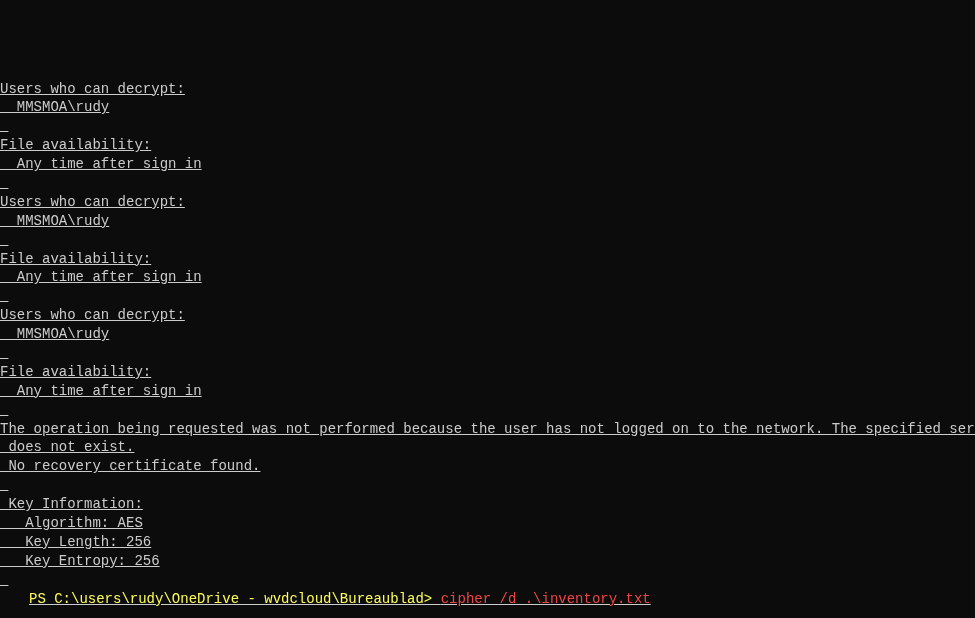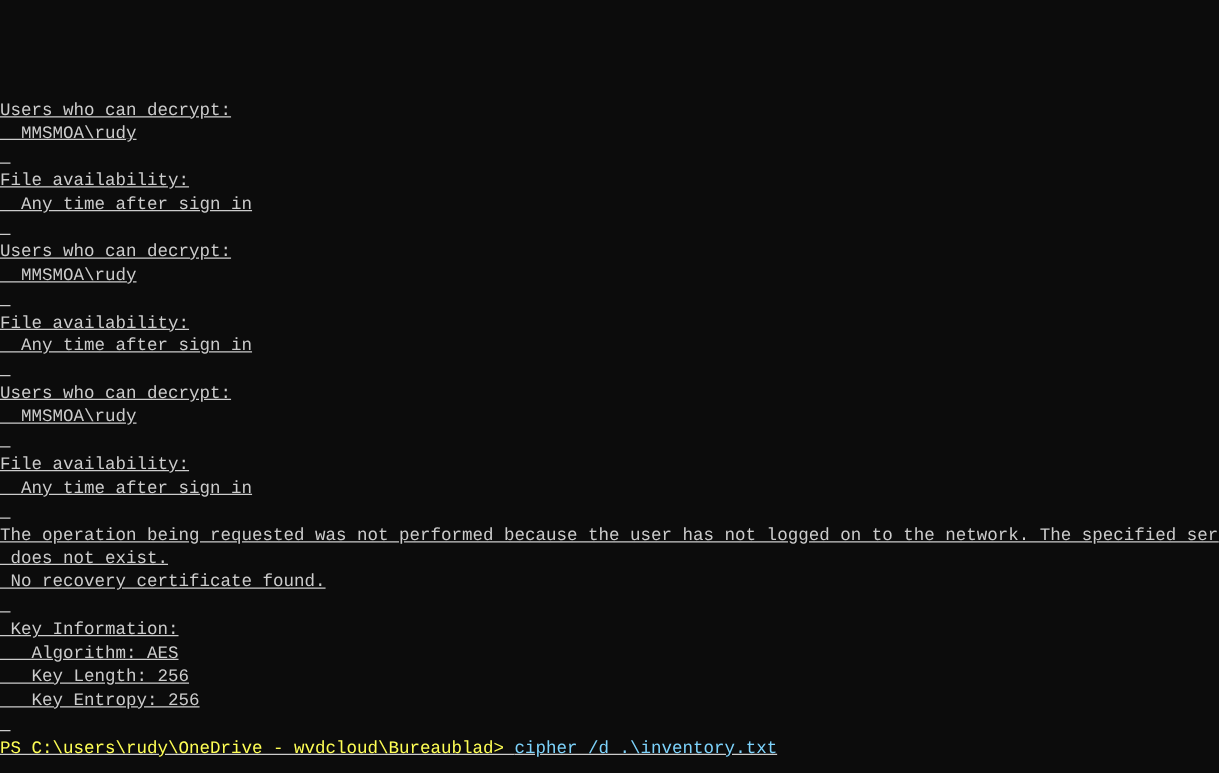--- a/index.html
+++ b/index.html
@@ -22,23 +22,24 @@
     .terminal {
       width: 100%;
       height: 100%;
     }
     .line {
       white-space: pre;
       text-decoration: underline;
     }
     .prompt {
       color: #ffff55;
+      padding-left: 29px;
     }
     .command {
-      color: #7dd3fc;
+      color: #ef4444;
     }
     .blank {
       height: 1.35em;
     }
   </style>
 </head>
 <body>
 
 
 

